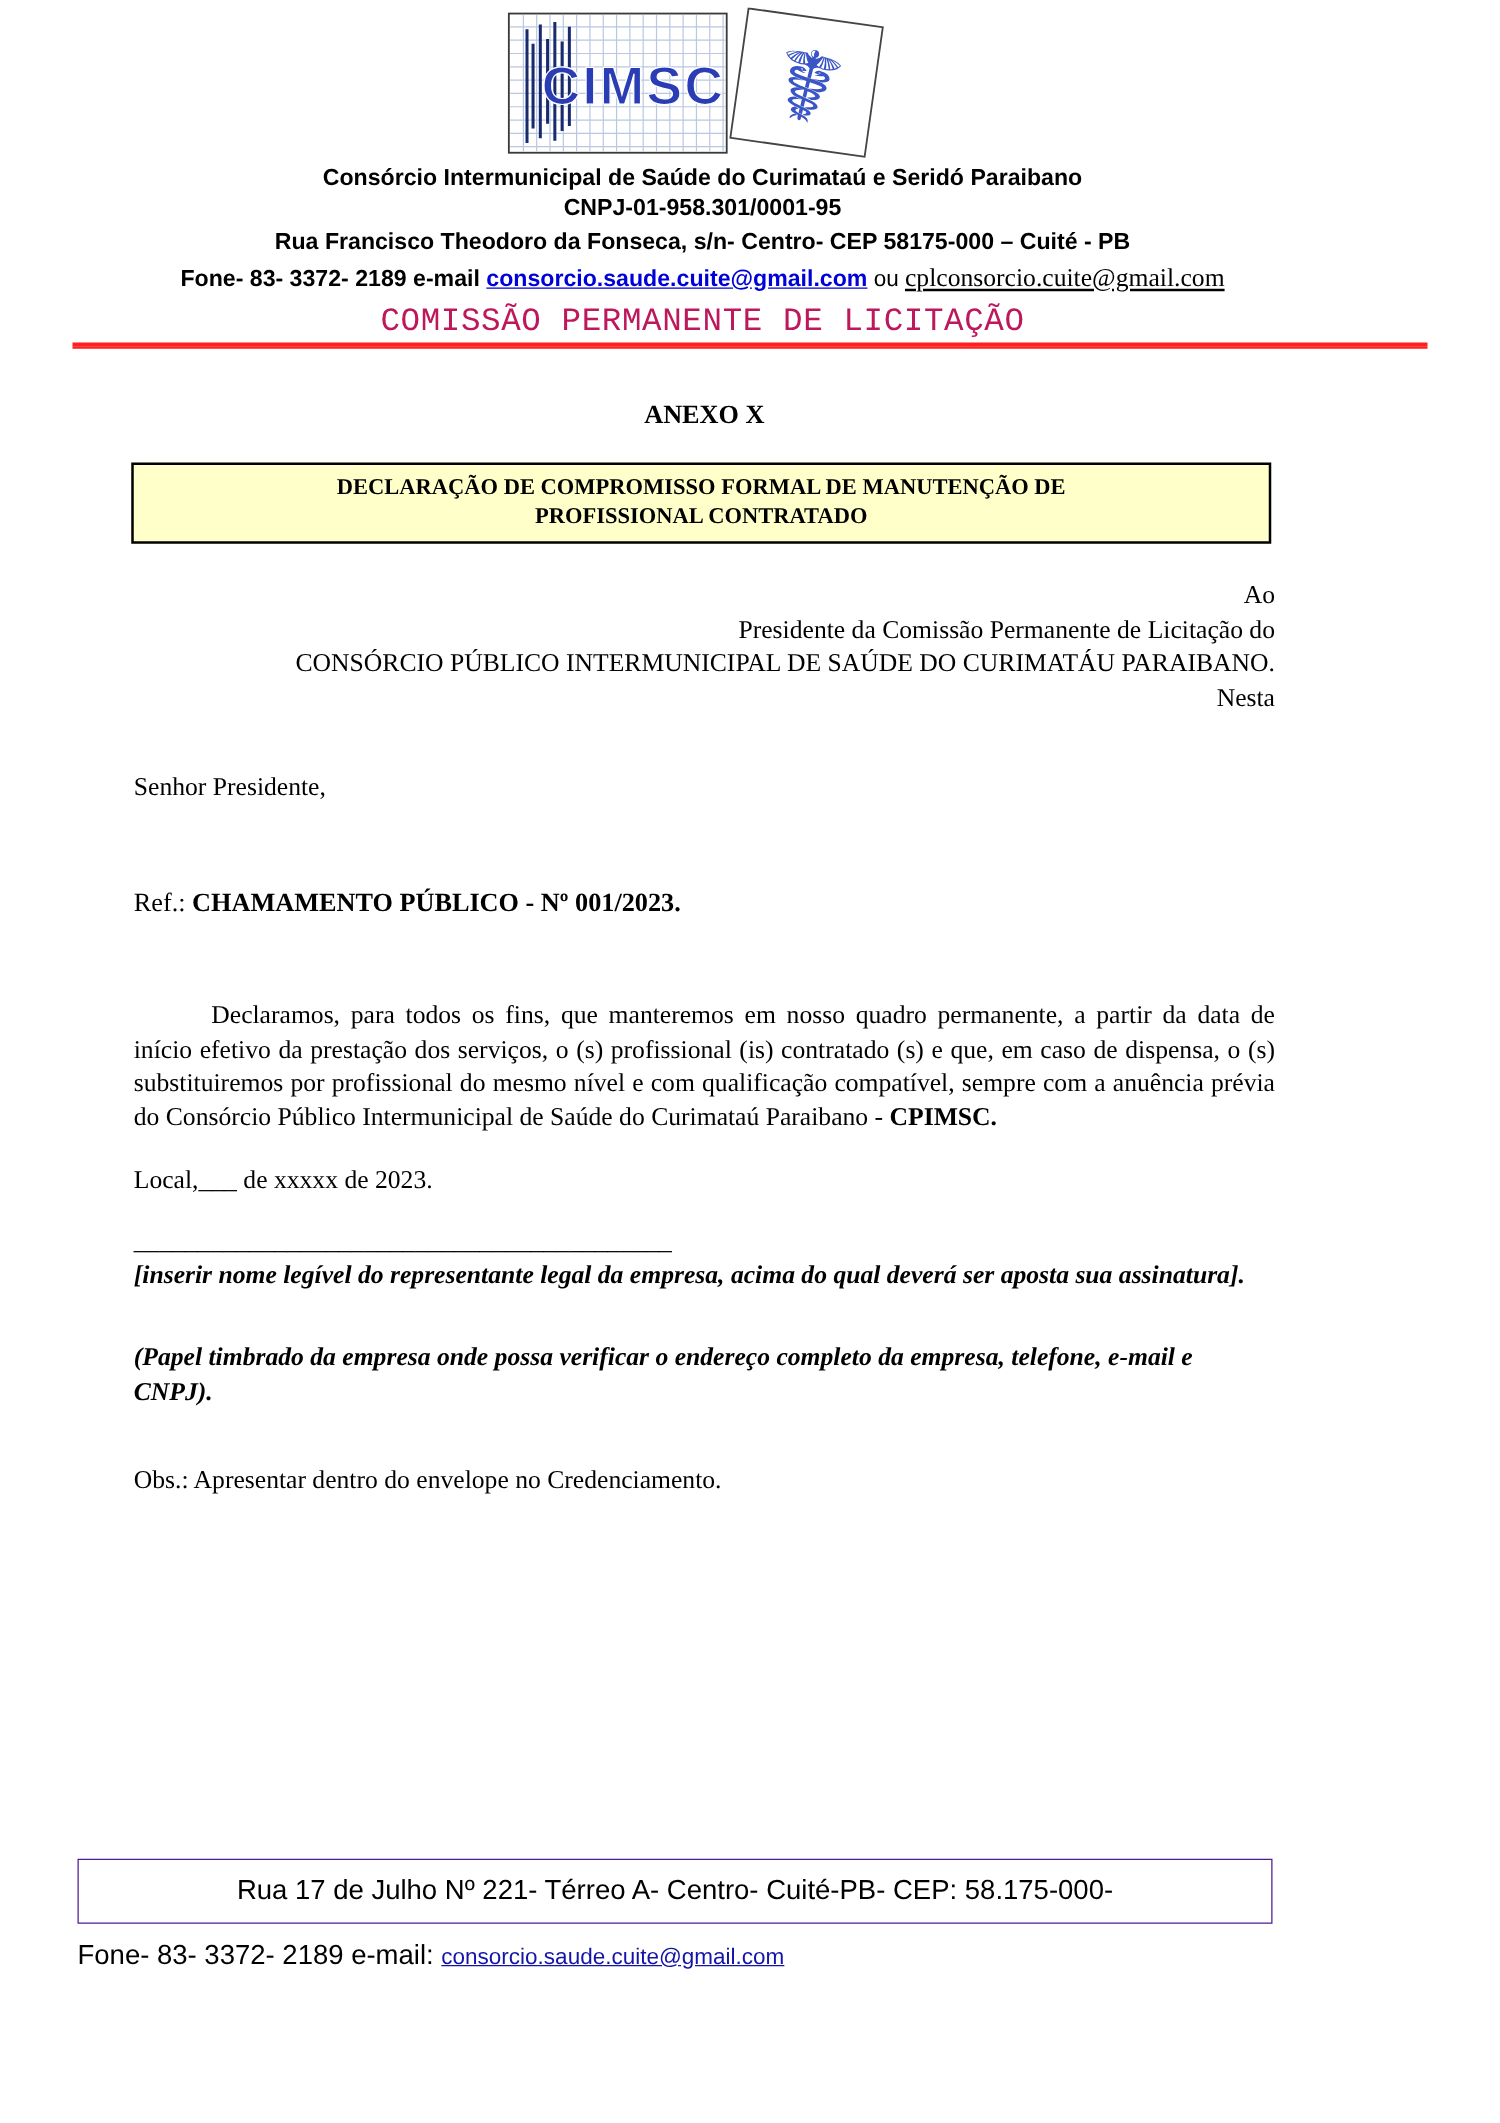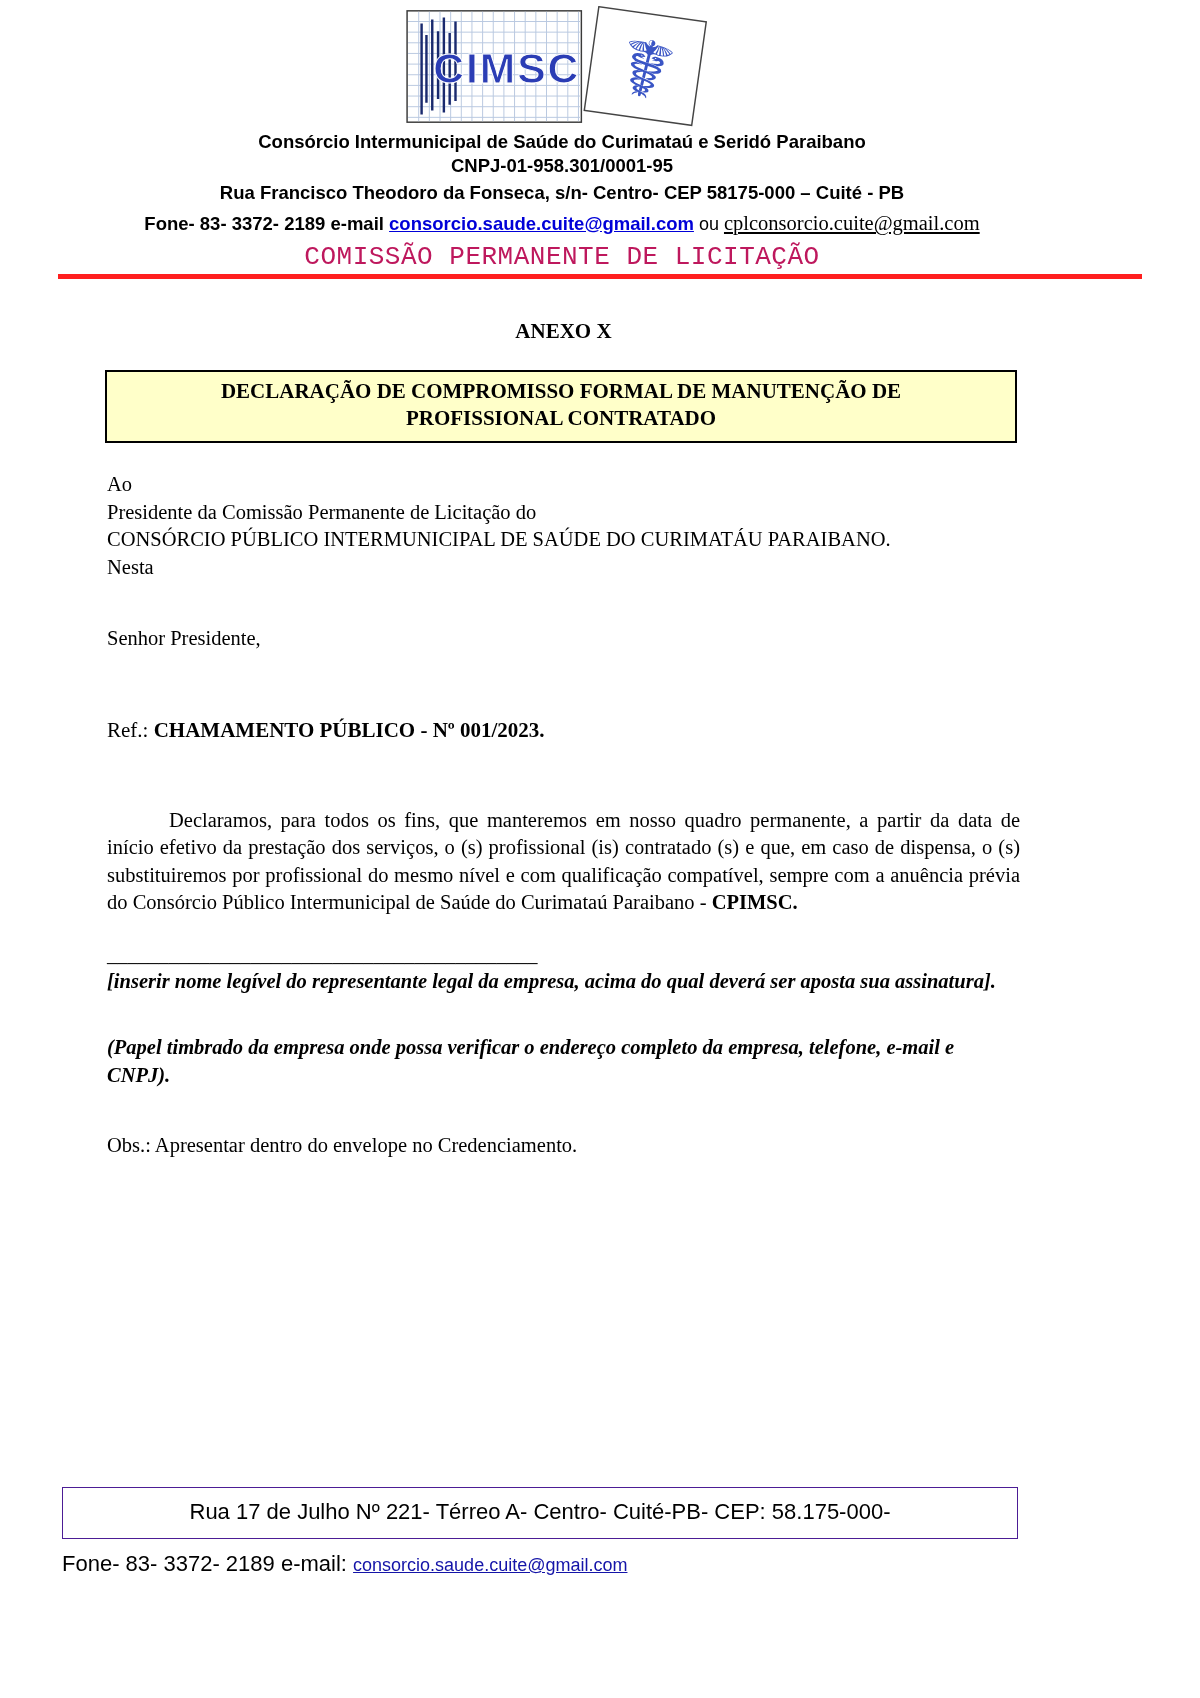--- a/index.html
+++ b/index.html
@@ -27,24 +27,24 @@
              font-family:"Liberation Serif", serif; font-size:20.5px; cursor:pointer; }
   .commission { margin-top:3px; font-family:Liberation Mono, monospace; font-size:26px; letter-spacing:0.5px; color:#be185d; }
   .red-rule { width:1084px; margin:2px auto 0; height:3px;
               border-top:3px solid #ff1f1f; border-bottom:2px solid #ff1f1f; }
   
   .content { width:913px; margin-left:107px; font-size:20.5px; }
   .annex-title { margin-top:40px; text-align:center; font-weight:bold; font-size:21px; }
   .declaration-box {
     margin-top:26px; margin-left:-2px; width:912px;
     border:2px solid #000; background:#ffffc9;
-    text-align:center; font-weight:bold; font-size:21px;
+    text-align:center; font-weight:bold; font-size:18px;
     padding:6px 30px 8px; line-height:1.32;
   }
-  .addressee { margin-top:28px; line-height:1.34; }
+  .addressee { margin-top:28px; line-height:1.34;text-align:right; }
   .salutation { margin-top:46px; }
   .ref-line { margin-top:68px; font-size:21px; }
   .ref-line strong { font-weight:bold; }
   .body-par { margin-top:64px; text-align:justify; text-indent:62px; line-height:1.34; }
   .date-line { margin-top:24px; }
   .sig-line { margin-top:26px; letter-spacing:0; }
   .sig-caption { margin-top:2px; font-weight:bold; font-style:italic; line-height:1.36; }
   .letterhead-note { margin-top:38px; font-weight:bold; font-style:italic; line-height:1.36; }
   .obs-note { margin-top:44px; font-weight:normal; }
   
@@ -117,20 +117,21 @@
     <div class="salutation">Senhor Presidente,</div>
 
     <div class="ref-line">
       <span>Ref.: </span><strong>CHAMAMENTO PÚBLICO - Nº 001/2023.</strong>
     </div>
 
     <p class="body-par">
       <span>Declaramos, para todos os fins, que manteremos em nosso quadro permanente, a partir da data de início efetivo da prestação dos serviços, o (s) profissional (is) contratado (s) e que, em caso de dispensa, o (s) substituiremos por profissional do mesmo nível e com qualificação compatível, sempre com a anuência prévia do Consórcio Público Intermunicipal de Saúde do Curimataú Paraibano - </span><strong>CPIMSC.</strong>
     </p>
 
+    <div class="date-line">Local,___ de xxxxx de 2023.</div>
 
     <div class="sig-line">__________________________________________</div>
 
     <div class="sig-caption">[inserir nome legível do representante legal da empresa, acima do qual deverá ser aposta sua assinatura].</div>
 
     <div class="letterhead-note">(Papel timbrado da empresa onde possa verificar o endereço completo da empresa, telefone, e-mail e CNPJ).</div>
 
     <div class="obs-note">Obs.: Apresentar dentro do envelope no Credenciamento.</div>
   </main>
 

